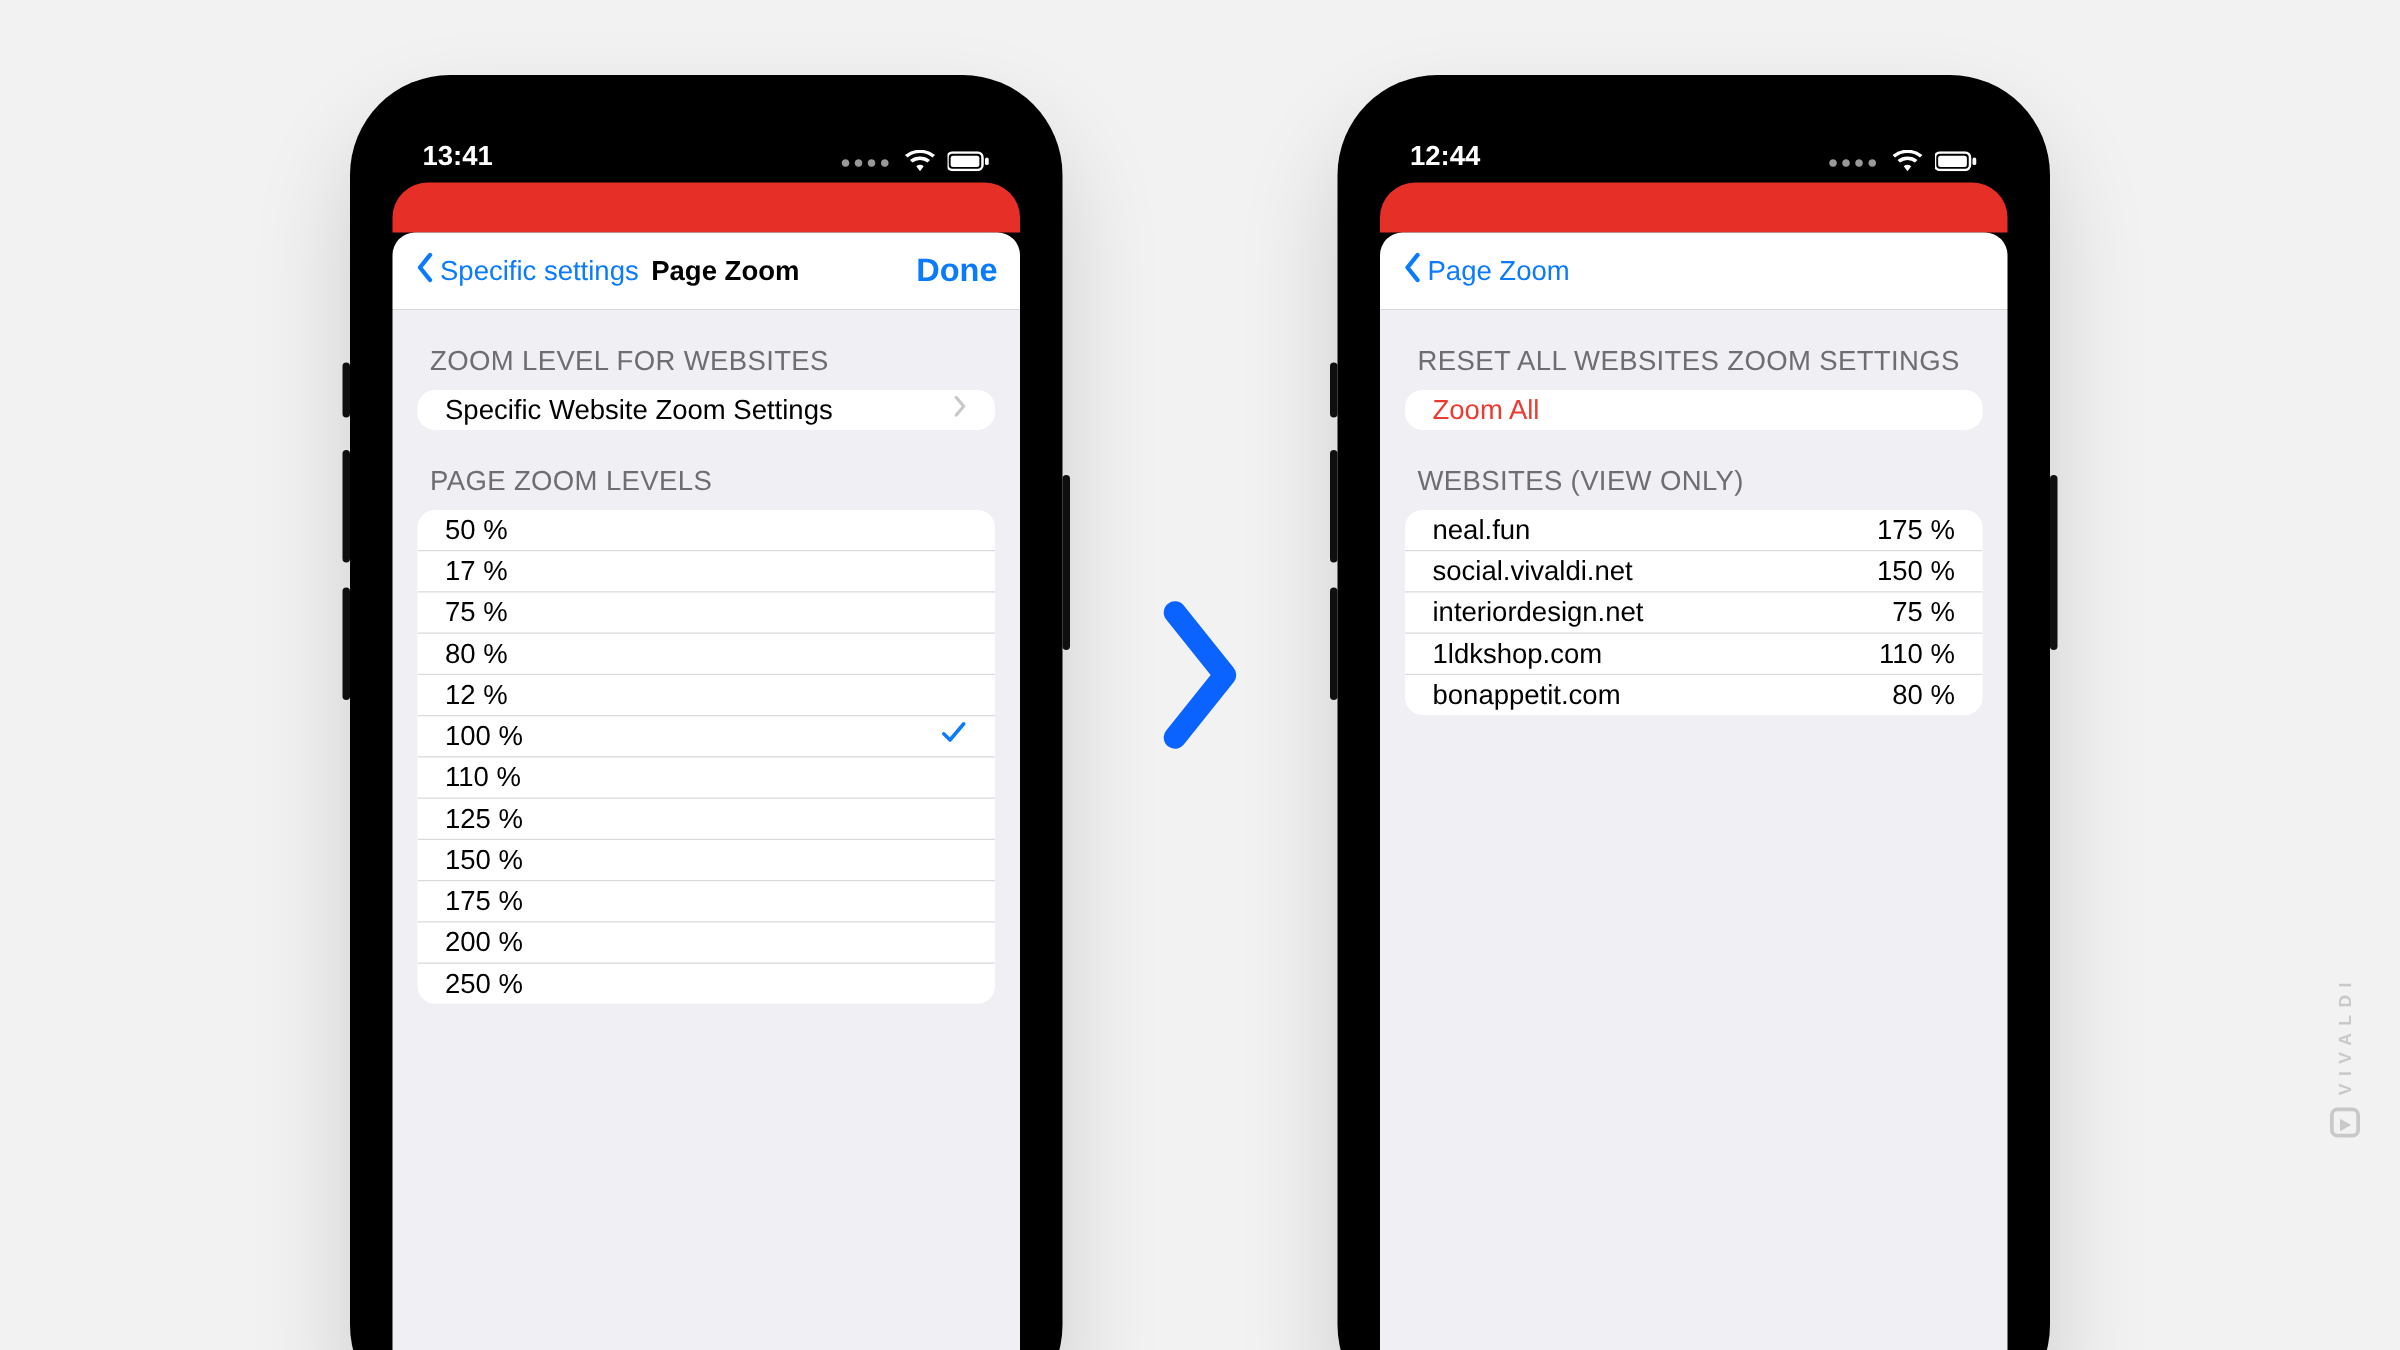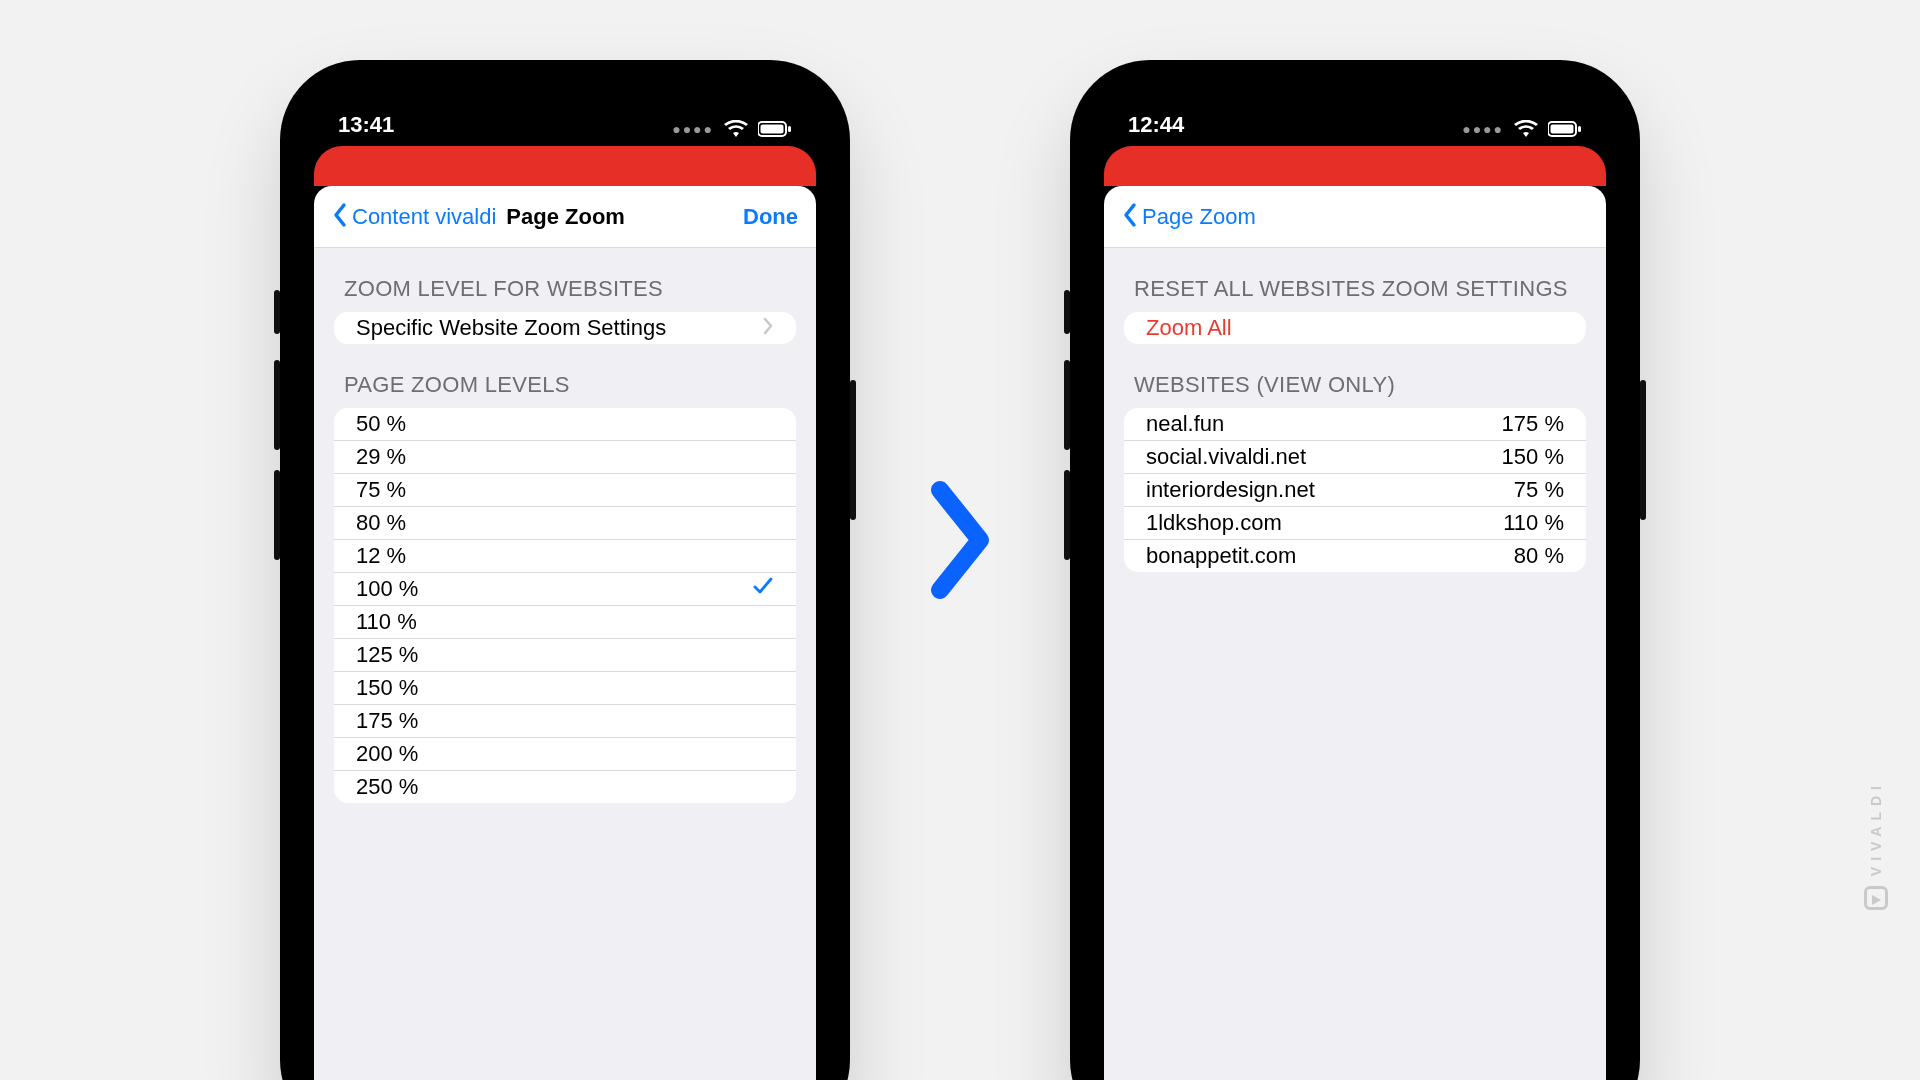--- a/index.html
+++ b/index.html
@@ -55,21 +55,21 @@
   .navbar{
     background:#fff;height:62px;display:flex;align-items:center;justify-content:space-between;
     padding:0 18px;border-bottom:1px solid var(--sep);border-radius:0;
     margin:0 18px;
   }
   .navbar.first{border-top-left-radius:18px;border-top-right-radius:18px;}
   .nav-left{display:flex;align-items:center;gap:4px;min-width:0;}
   .chev-back{color:var(--blue);}
   .nav-back{color:var(--blue);font-size:22px;white-space:nowrap;}
   .nav-title{color:#000;font-size:22px;font-weight:600;margin-left:6px;white-space:nowrap;}
-  .nav-done{color:var(--blue);font-size:22px;font-weight:600;}
+  .nav-done{color:var(--blue);font-size:26px;font-weight:600;}
 
   
   .content{
     background:var(--panel-bg);
     margin:0 18px;
     height:calc(100% - 70px - 40px - 62px);
     overflow:hidden;
     padding-bottom:20px;
   }
   .sect-header{
@@ -136,21 +136,21 @@
           </div>
         </div>
         <div class="redband"></div>
         <div class="navbar first">
           <div class="nav-left">
             <span class="chev-back">
               <svg width="16" height="26" viewBox="0 0 16 26">
                   <path fill="none" stroke="currentColor" stroke-width="3.5" stroke-linecap="round" stroke-linejoin="round" d="M12 3 4 13l8 10"></path>
                 </svg>
             </span>
-            <span class="nav-back">Content vivaldi</span>
+            <span class="nav-back">Specific settings</span>
             <span class="nav-title">Page Zoom</span>
           </div>
           <span class="nav-done">Done</span>
         </div>
         <div class="content">
           <div class="sect-header">ZOOM LEVEL FOR WEBSITES</div>
           <div class="card">
             <div class="row">
               <span>Specific Website Zoom Settings</span>
               <span class="disclosure">
@@ -160,21 +160,21 @@
               </span>
             </div>
           </div>
 
           <div class="sect-header">PAGE ZOOM LEVELS</div>
           <div class="card" id="levels-card">
               <div class="row">
                 <span>50 %</span>
               </div>
               <div class="row">
-                <span>29 %</span>
+                <span>17 %</span>
               </div>
               <div class="row">
                 <span>75 %</span>
               </div>
               <div class="row">
                 <span>80 %</span>
               </div>
               <div class="row">
                 <span>12 %</span>
               </div>

